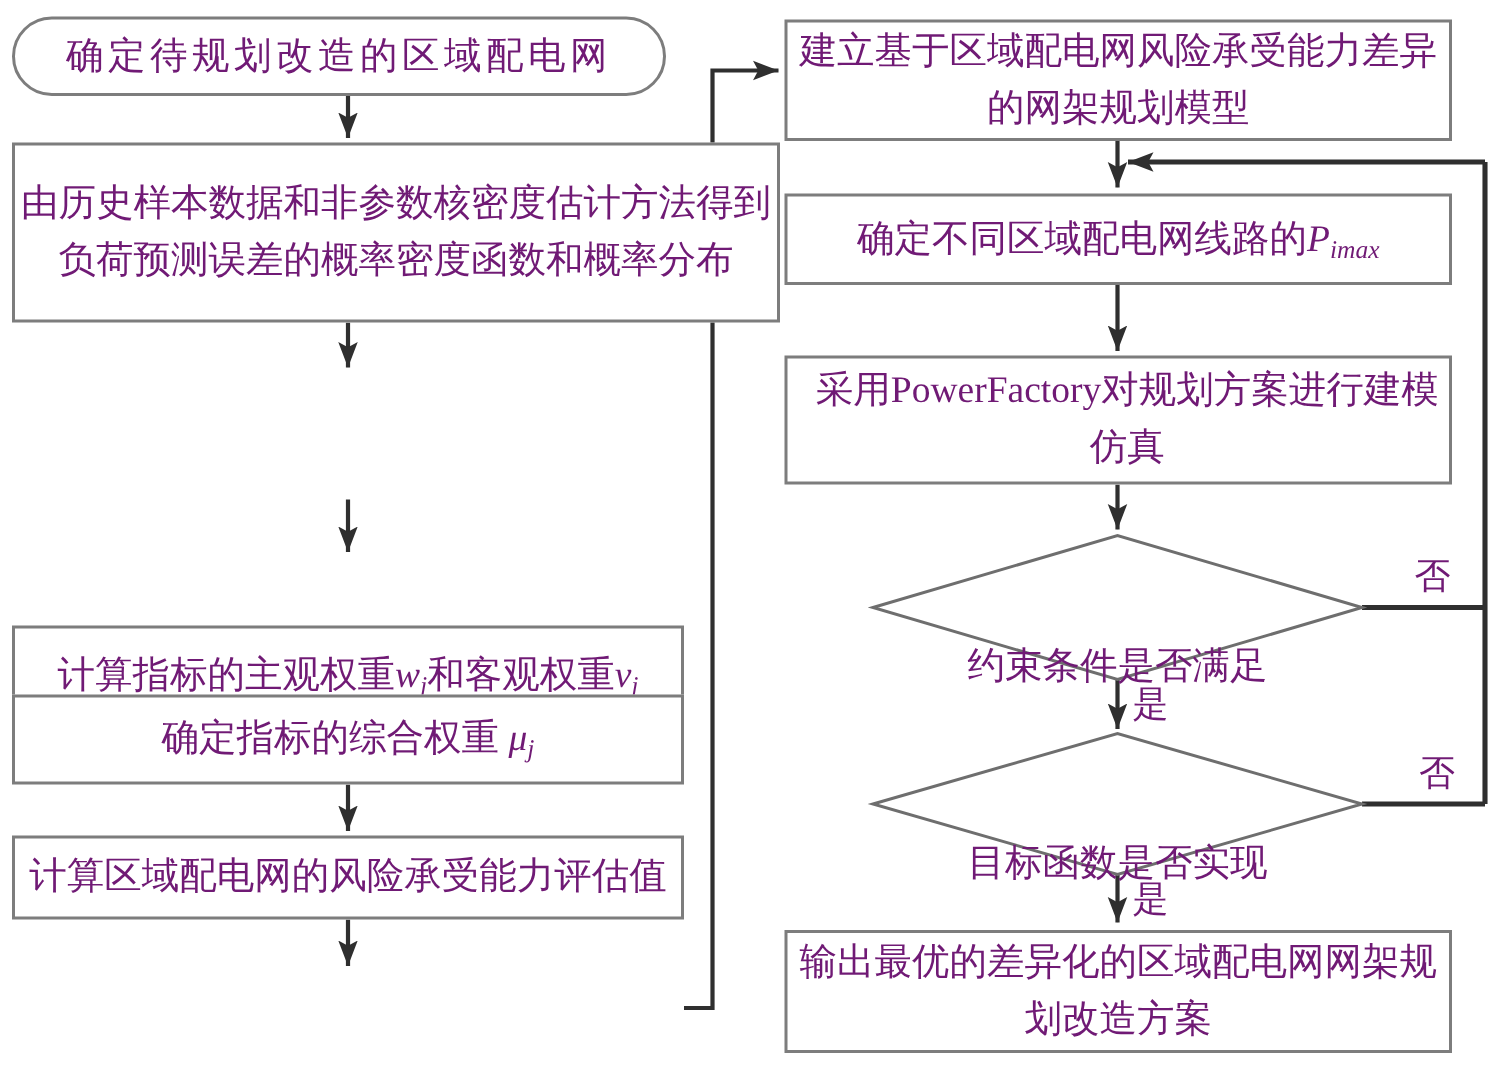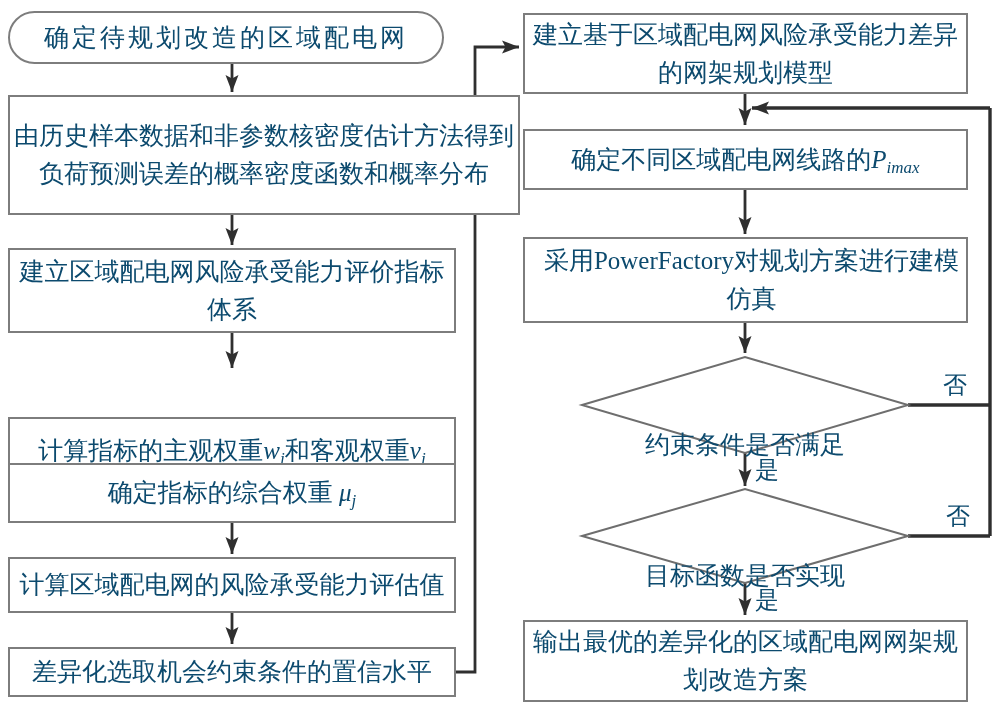--- a/index.html
+++ b/index.html
@@ -2,21 +2,21 @@
 <html><head>
 <meta charset="utf-8">
 <style>
   html, body { margin: 0; padding: 0; background: #ffffff; }
   .canvas {
     position: relative;
     width: 1000px;
     height: 715px;
     background: #ffffff;
     font-family: "Liberation Serif", "DejaVu Serif", serif;
-    color: #0c4a6e;
+    color: #701a75;
     overflow: hidden;
   }
   svg.wires { position: absolute; left: 0; top: 0; width: 1000px; height: 715px; }
   .box {
     position: absolute;
     box-sizing: border-box;
     border: 2px solid #7d7d7d;
     background: #ffffff;
     display: flex;
     align-items: center;
@@ -91,39 +91,33 @@
   </svg>
 
   <div class="box terminator" style="left:8px; top:11px; width:436px; height:53px;">
     <span>确定待规划改造的区域配电网</span>
   </div>
 
   <div class="box" style="left:8px; top:95px; width:512px; height:120px;">
     <span>由历史样本数据和非参数核密度估计方法得到负荷预测误差的概率密度函数和概率分布</span>
   </div>
 
-  <div class="box" style="left:8px; top:248px; width:448px; height:85px;">
-    <span>建立区域配电网风险承受能力评价指标体系</span>
-  </div>
 
   <div class="box" style="left:8px; top:371px; width:448px; height:68px;margin-top:46px;">
     <span><span>计算指标的主观权重</span><span class="var">w</span><span class="sub">j</span><span>和客观权重</span><span class="var">v</span><span class="sub">j</span></span>
   </div>
 
   <div class="box" style="left:8px; top:463px; width:448px; height:60px;">
     <span><span>确定指标的综合权重 </span><span class="var">μ</span><span class="sub">j</span></span>
   </div>
 
   <div class="box" style="left:8px; top:557px; width:448px; height:56px;">
     <span>计算区域配电网的风险承受能力评估值</span>
   </div>
 
-  <div class="box" style="left:8px; top:647px; width:448px; height:50px;">
-    <span>差异化选取机会约束条件的置信水平</span>
-  </div>
 
   <div class="box" style="left:523px; top:13px; width:445px; height:81px;">
     <span>建立基于区域配电网风险承受能力差异的网架规划模型</span>
   </div>
 
   <div class="box" style="left:523px; top:129px; width:445px; height:61px;justify-content:center;">
     <span><span>确定不同区域配电网线路的</span><span class="var">P</span><span class="sub">imax</span></span>
   </div>
 
   <div class="box" style="left:523px; top:237px; width:445px; height:86px;padding-left:16px;">

